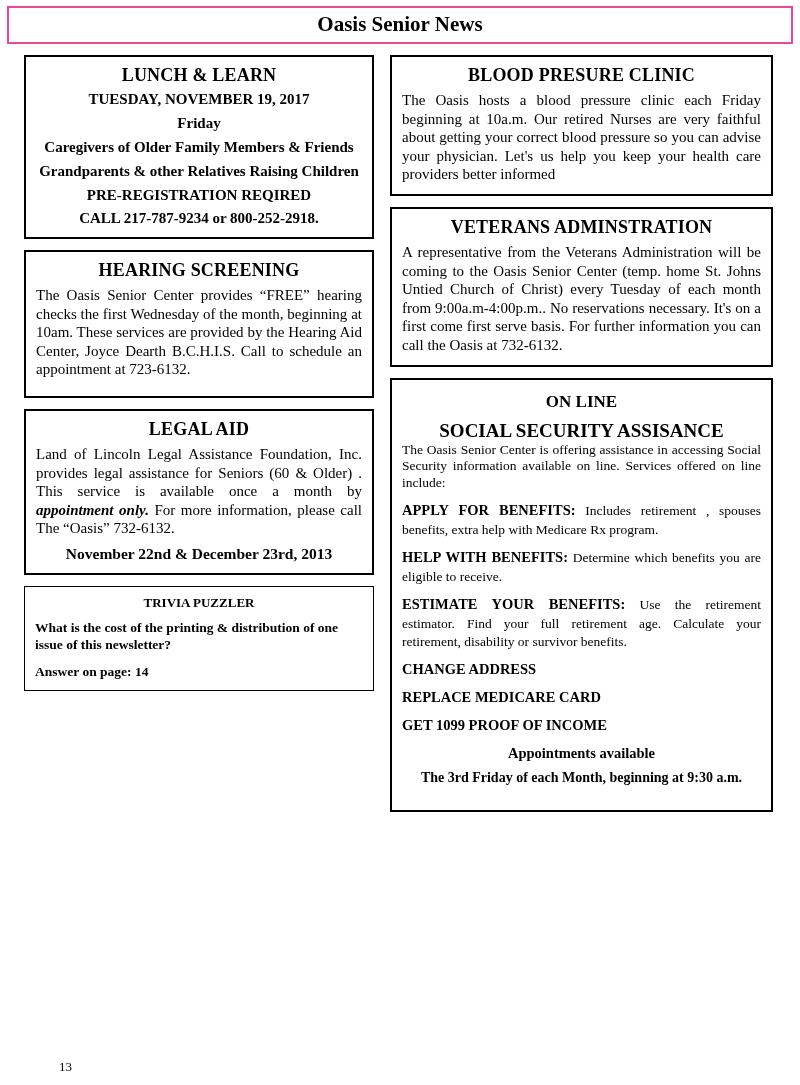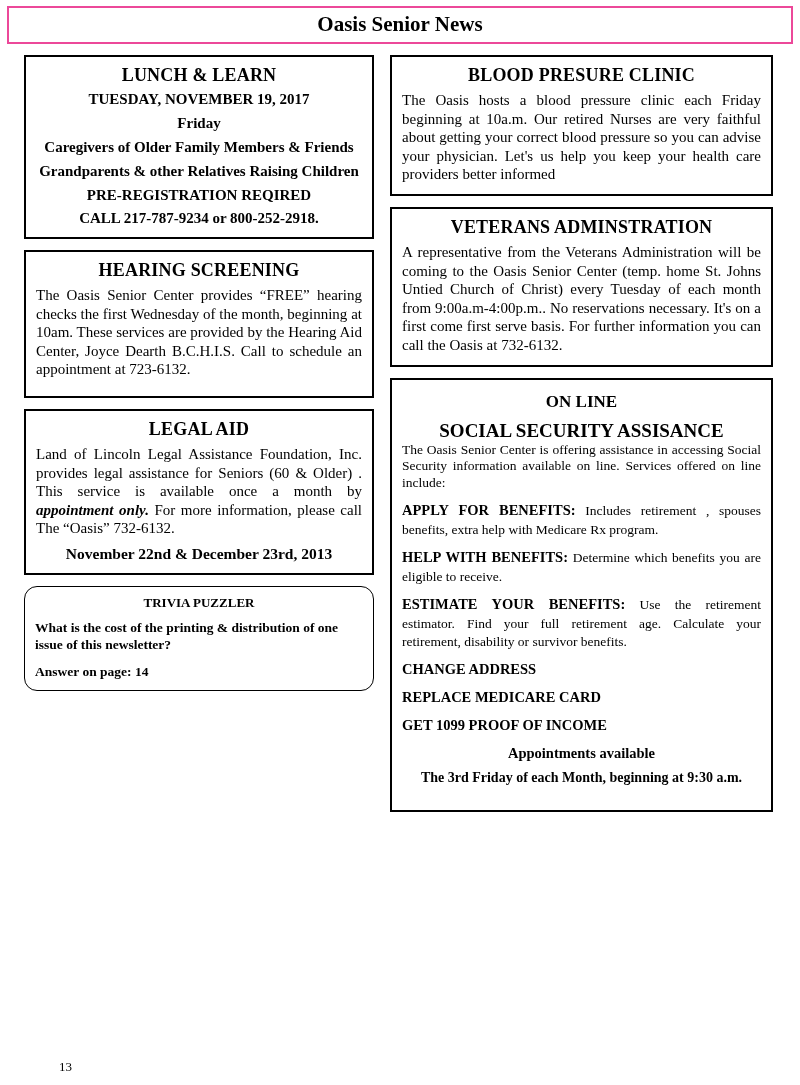--- a/index.html
+++ b/index.html
@@ -15,21 +15,21 @@
     position: absolute; left: 7px; top: 6px; width: 786px;
     border: 2px solid #ec4899; text-align: center; padding: 4px 0 5px;
   }
   .header-title { font-size: 21px; font-weight: bold; }
 
   .col { position: absolute; top: 55px; }
   .col-left  { left: 24px;  width: 350px; }
   .col-right { left: 390px; width: 383px; }
 
   .box { border: 2px solid #000; background: #fff; padding: 8px 10px 10px; margin-bottom: 11px; }
-  .box-thin { border-width: 1px; border-radius: 13px; }
+  .box-thin { border-width: 1px; }
 
   .box-title { text-align: center; font-weight: bold; font-size: 18px; margin-bottom: 5px; letter-spacing: .2px; }
   .sub-bold { text-align: center; font-weight: bold; font-size: 15px; margin-bottom: 7px; }
   .body-text { font-size: 15px; line-height: 1.24; text-align: justify; margin-bottom: 7px; }
   .body-text b { font-weight: normal; }
   .center-bold { text-align: center; font-weight: bold; font-size: 15px; margin-top: 6px; }
 
   
   .trivia-title { text-align: center; font-weight: bold; font-size: 13px; margin-bottom: 8px; }
   .trivia-q { font-weight: bold; font-size: 13.5px; line-height: 1.3; margin-bottom: 10px; }

